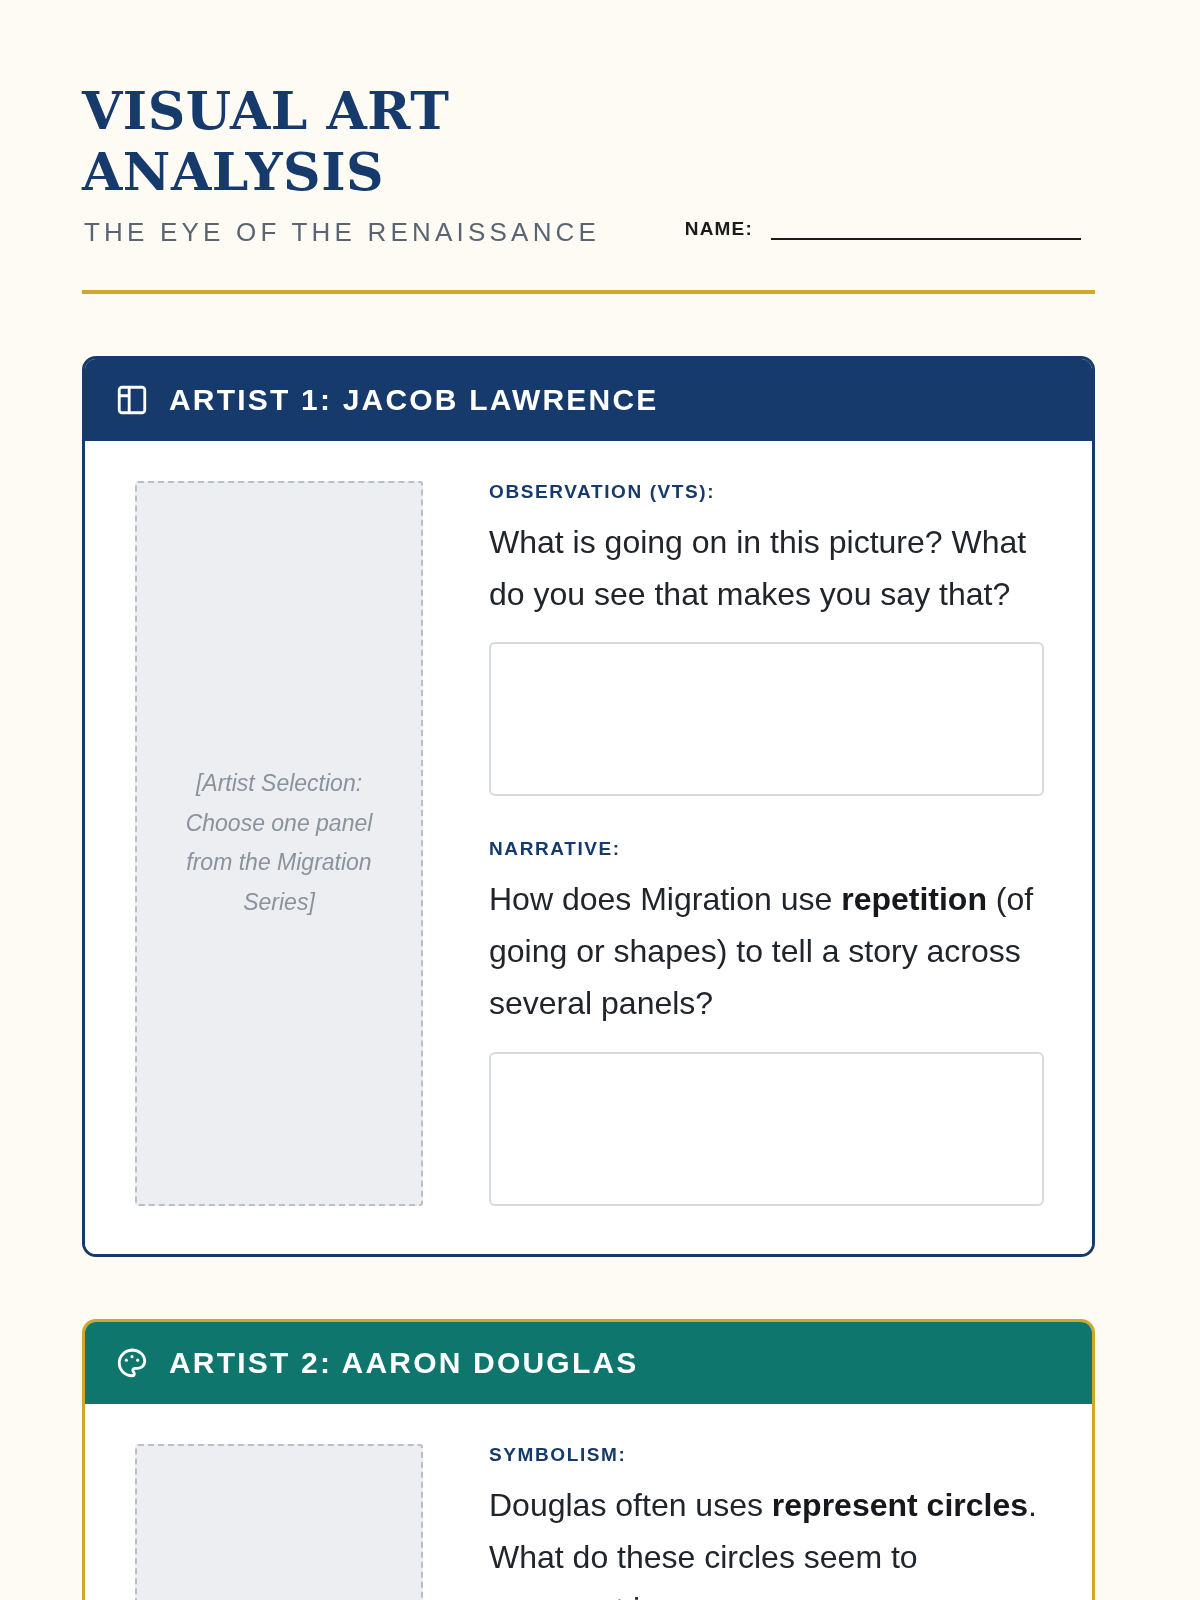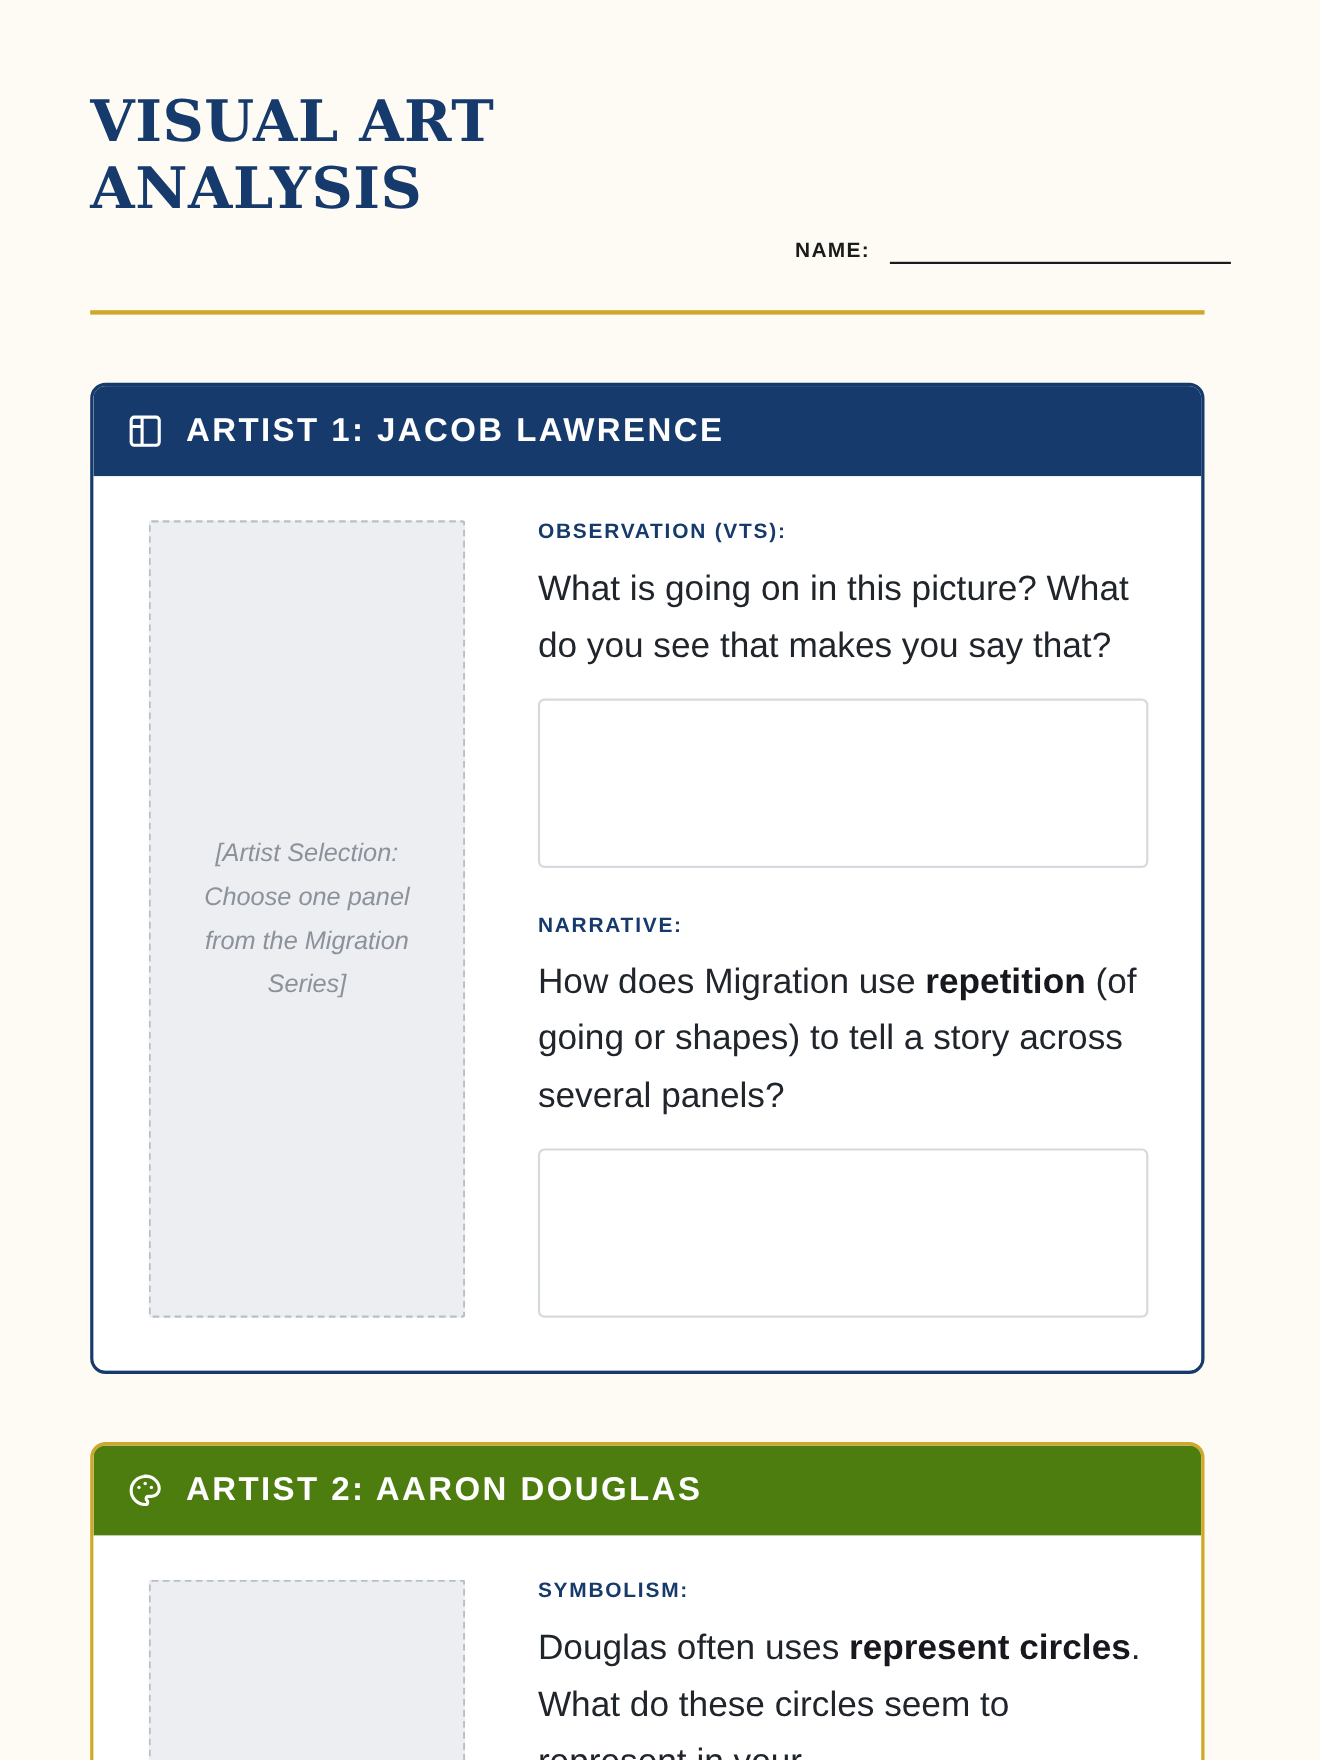--- a/index.html
+++ b/index.html
@@ -14,24 +14,24 @@
     width: 1200px;
     min-height: 1600px;
     background: #fdfbf4;
     padding: 0;
     position: relative;
     overflow: hidden;
   }
 
   
   .header {
-    padding: 80px 81px 0 82px;
+    padding: 80px 119px 0 82px;
     display: flex;
     align-items: flex-start;
-    justify-content: space-between;
+    justify-content: flex-end;
   }
   .header-left { max-width: 640px; }
   .doc-title {
     font-family: "DejaVu Serif", "Liberation Serif", serif;
     font-weight: bold;
     color: #153a6b;
     font-size: 52px;
     line-height: 1.18;
     letter-spacing: 0.5px;
     margin: 0;
@@ -83,21 +83,21 @@
     border: 3px solid #cfa829;
     background: #ffffff;
   }
   .card-head {
     display: flex;
     align-items: center;
     gap: 20px;
     padding: 24px 30px;
   }
   .card.navy .card-head { background: #153a6b; text-align: right; }
-  .card.gold .card-head { background: #4d7c0f; }
+  .card.gold .card-head { background: #0f766e; }
   .card-head-title {
     color: #ffffff;
     font-size: 30px;
     font-weight: bold;
     letter-spacing: 2.2px;
     text-transform: uppercase;
   }
   .head-icon { width: 34px; height: 34px; display: block; flex: none; }
 
   .card-body {
@@ -151,20 +151,21 @@
   .q-group + .q-group { margin-top: 42px; }
 </style>
 </head>
 <body>
 
 <div class="page">
 
   <div class="header">
     <div class="header-left">
       <h1 class="doc-title">VISUAL ART ANALYSIS</h1>
+      <div class="doc-subtitle">THE EYE OF THE RENAISSANCE</div>
     </div>
     <div class="name-block">
       <div class="name-label">NAME:</div>
       <div class="name-line"></div>
     </div>
   </div>
   <div class="rule"></div>
 
   <div class="card navy">
     <div class="card-head">

